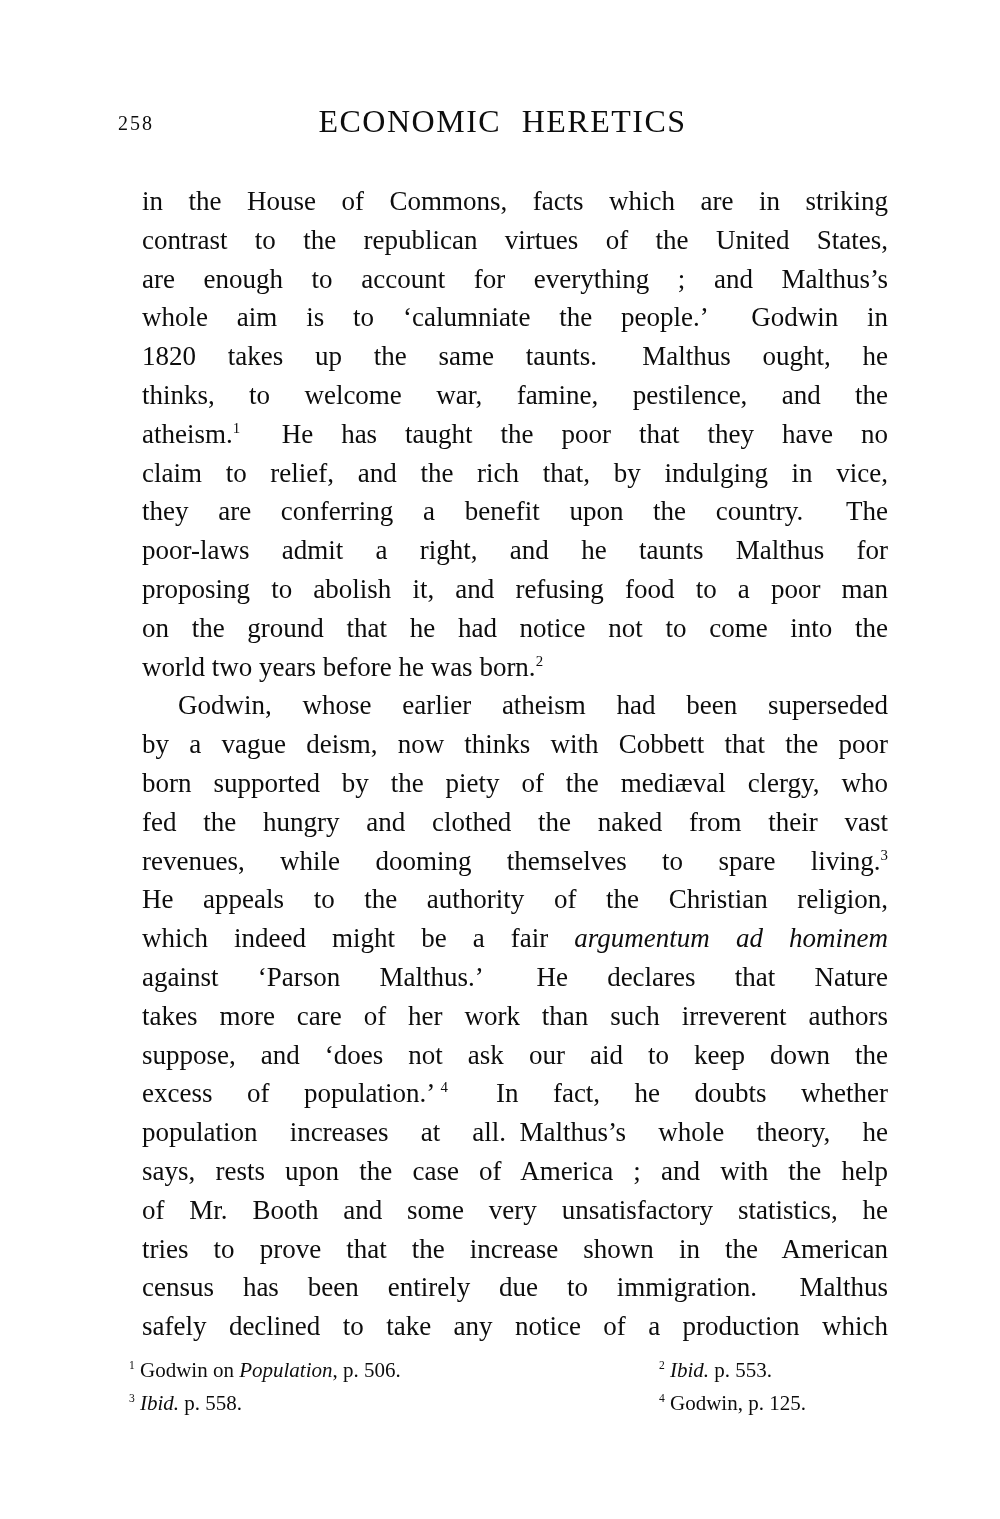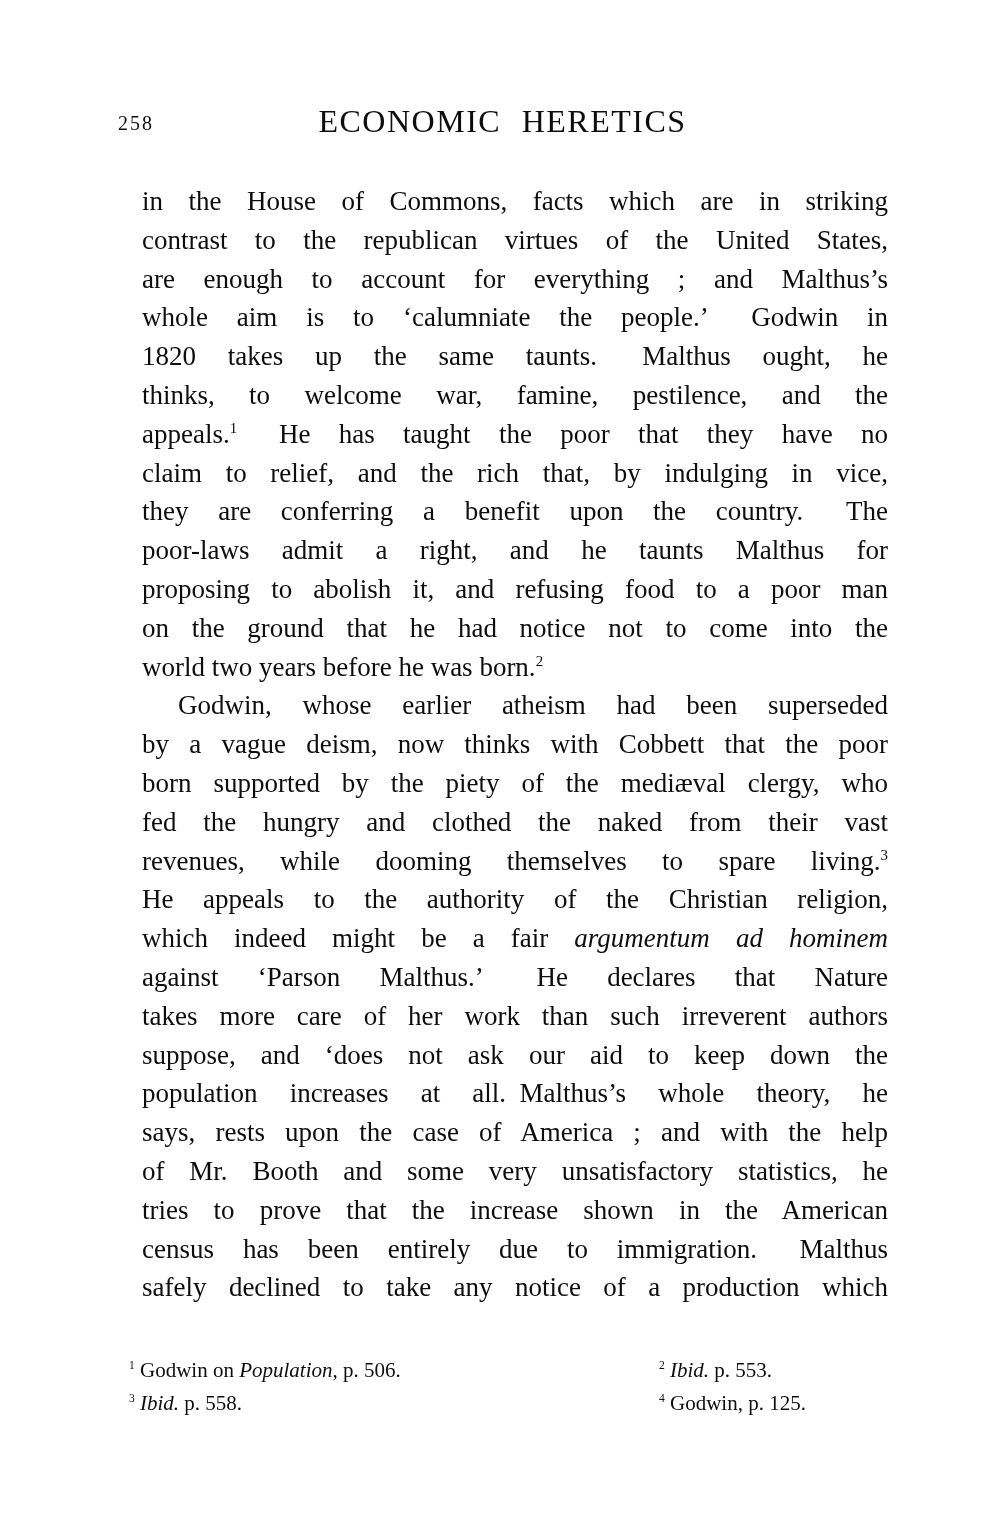--- a/index.html
+++ b/index.html
@@ -99,37 +99,38 @@
   </header>
 
   <main class="bodytext">
     <div>
         <div class="line"><span>in the House of Commons, facts which are in striking</span></div>
         <div class="line"><span>contrast to the republican virtues of the United States,</span></div>
         <div class="line"><span>are enough to account for everything ; and Malthus’s</span></div>
         <div class="line"><span>whole aim is to ‘calumniate the people.’  Godwin in</span></div>
         <div class="line"><span>1820 takes up the same taunts.  Malthus ought, he</span></div>
         <div class="line"><span>thinks, to welcome war, famine, pestilence, and the</span></div>
-        <div class="line"><span>appeals.</span><sup>1</sup><span>  He has taught the poor that they have no</span></div>
+        <div class="line"><span>atheism.</span><sup>1</sup><span>  He has taught the poor that they have no</span></div>
         <div class="line"><span>claim to relief, and the rich that, by indulging in vice,</span></div>
         <div class="line"><span>they are conferring a benefit upon the country.  The</span></div>
         <div class="line"><span>poor-laws admit a right, and he taunts Malthus for</span></div>
         <div class="line"><span>proposing to abolish it, and refusing food to a poor man</span></div>
         <div class="line"><span>on the ground that he had notice not to come into the</span></div>
         <div class="line short"><span>world two years before he was born.</span><sup>2</sup></div>
         <div class="line indent"><span>Godwin, whose earlier atheism had been superseded</span></div>
         <div class="line"><span>by a vague deism, now thinks with Cobbett that the poor</span></div>
         <div class="line"><span>born supported by the piety of the mediæval clergy, who</span></div>
         <div class="line"><span>fed the hungry and clothed the naked from their vast</span></div>
         <div class="line"><span>revenues, while dooming themselves to spare living.</span><sup>3</sup></div>
         <div class="line"><span>He appeals to the authority of the Christian religion,</span></div>
         <div class="line"><span>which indeed might be a fair </span><span class="it">argumentum ad hominem</span></div>
         <div class="line"><span>against ‘Parson Malthus.’  He declares that Nature</span></div>
         <div class="line"><span>takes more care of her work than such irreverent authors</span></div>
         <div class="line"><span>suppose, and ‘does not ask our aid to keep down the</span></div>
+        <div class="line"><span>excess of population.’ </span><sup>4</sup><span>  In fact, he doubts whether</span></div>
         <div class="line"><span>population increases at all. Malthus’s whole theory, he</span></div>
         <div class="line"><span>says, rests upon the case of America ; and with the help</span></div>
         <div class="line"><span>of Mr. Booth and some very unsatisfactory statistics, he</span></div>
         <div class="line"><span>tries to prove that the increase shown in the American</span></div>
         <div class="line"><span>census has been entirely due to immigration.  Malthus</span></div>
         <div class="line"><span>safely declined to take any notice of a production which</span></div>
       </div>
   </main>
 
   <section class="footnotes">

